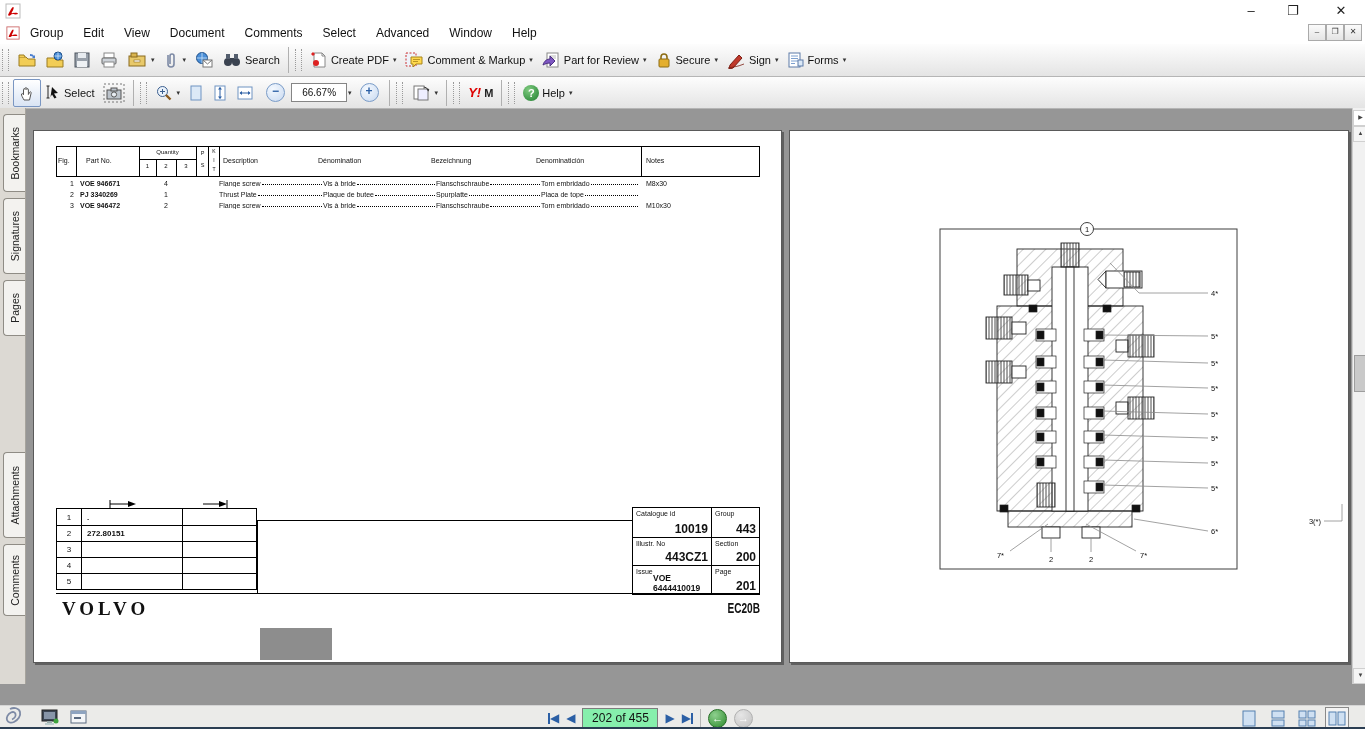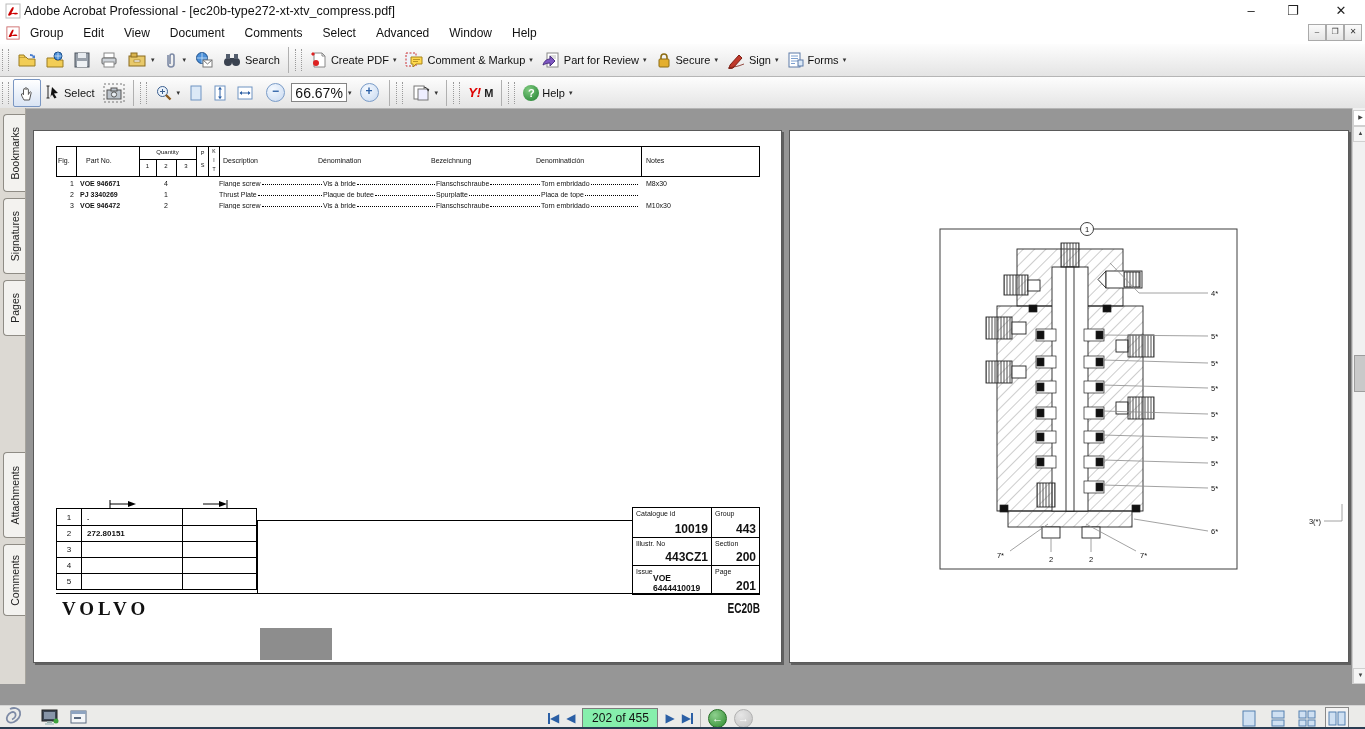--- a/index.html
+++ b/index.html
@@ -13,21 +13,21 @@
   .menu-item{padding:0 10px;line-height:21px;}
   .dwbtn{position:absolute;top:2px;width:16px;height:15px;border:1px solid #aaa;background:linear-gradient(#fbfbfb,#e4e4e4);font-size:8px;text-align:center;line-height:14px;color:#333;}
   
   .tb{position:absolute;left:0;width:1365px;height:32px;background:linear-gradient(#fdfdfd,#e4e4e4);border-bottom:1px solid #b5b5b5;display:flex;align-items:center;font-size:11px;}
   .tb1{top:44px;} .tb2{top:77px;height:31px;}
   .grip{width:5px;height:22px;border-left:1px dotted #9a9a9a;border-right:1px dotted #9a9a9a;margin:0 4px 0 2px;}
   .sep{width:1px;height:26px;background:#b0b0b0;margin:0 4px;}
   .tbtn{display:flex;align-items:center;gap:3px;height:26px;padding:0 4px;white-space:nowrap;}
   .caret{font-size:7px;color:#333;margin-left:1px;}
   .pressed{background:linear-gradient(#ffffff,#d9e4f4);border:1px solid #7a96c2;border-radius:2px;}
-  .zoombox{width:54px;height:17px;background:#fff;border:1px solid #858585;display:flex;align-items:center;justify-content:center;font-size:14px;}
+  .zoombox{width:54px;height:17px;background:#fff;border:1px solid #858585;display:flex;align-items:center;justify-content:center;font-size:10px;}
   .circbtn{width:17px;height:17px;border-radius:50%;background:radial-gradient(circle at 35% 30%,#f4f9ff,#c8d9f0);border:1px solid #7a9cc8;color:#2b5fa5;font-size:12px;line-height:15px;text-align:center;font-weight:bold;}
   .yim-red{color:#d00;font-weight:bold;font-style:italic;font-size:13px;}
   .yim-dark{color:#222;font-weight:bold;font-size:11px;}
   .helpq{width:16px;height:16px;border-radius:50%;background:radial-gradient(circle at 35% 30%,#7fcb7f,#1e7e2e);color:#fff;font-size:11px;font-weight:bold;text-align:center;line-height:16px;}
   
   .tabstrip{position:absolute;left:0;top:108px;width:25px;height:576px;background:#dcd9d3;border-right:1px solid #a7a49d;}
   .vtab{position:absolute;left:3px;width:21px;background:#f3f2ef;border:1px solid #8f8c85;border-right:none;border-radius:4px 0 0 4px;display:flex;align-items:center;justify-content:center;}
   .vtab span{writing-mode:vertical-rl;transform:rotate(180deg);font-size:10.5px;color:#222;}
   
   .page{position:absolute;background:#fff;border:1px solid #5a5a5a;box-shadow:2px 2px 0 rgba(30,30,30,.45);}
@@ -82,21 +82,20 @@
 </head>
 <body>
 
 <div class="screen">
 
   <div class="titlebar">
     <svg class="abs" style="left:5px;top:3px" width="16" height="16" viewBox="0 0 16 16">
         <rect x="1" y="1" width="14" height="14" fill="#fff" stroke="#bbb"></rect>
         <path d="M3 12c2-4 4-8 5-8s1 2-1 5 5-1 6 2c-2 1-6 0-6 0s-3 3-4 1z" fill="#c00"></path>
       </svg>
-    <span class="ttl" style="margin-left:24px">Adobe Acrobat Professional - [ec20b-type272-xt-xtv_compress.pdf]</span>
     <div class="wbtn" style="left:1236px">–</div>
     <div class="wbtn" style="left:1278px">❐</div>
     <div class="wbtn" style="left:1326px">✕</div>
   </div>
 
   <div class="menubar">
     <svg style="margin-left:6px" width="14" height="14" viewBox="0 0 16 16">
         <rect x="1" y="1" width="14" height="14" fill="#fff" stroke="#c66"></rect>
         <path d="M3 12c2-4 4-8 5-8s1 2-1 5 5-1 6 2c-2 1-6 0-6 0s-3 3-4 1z" fill="#c00"></path>
       </svg>

